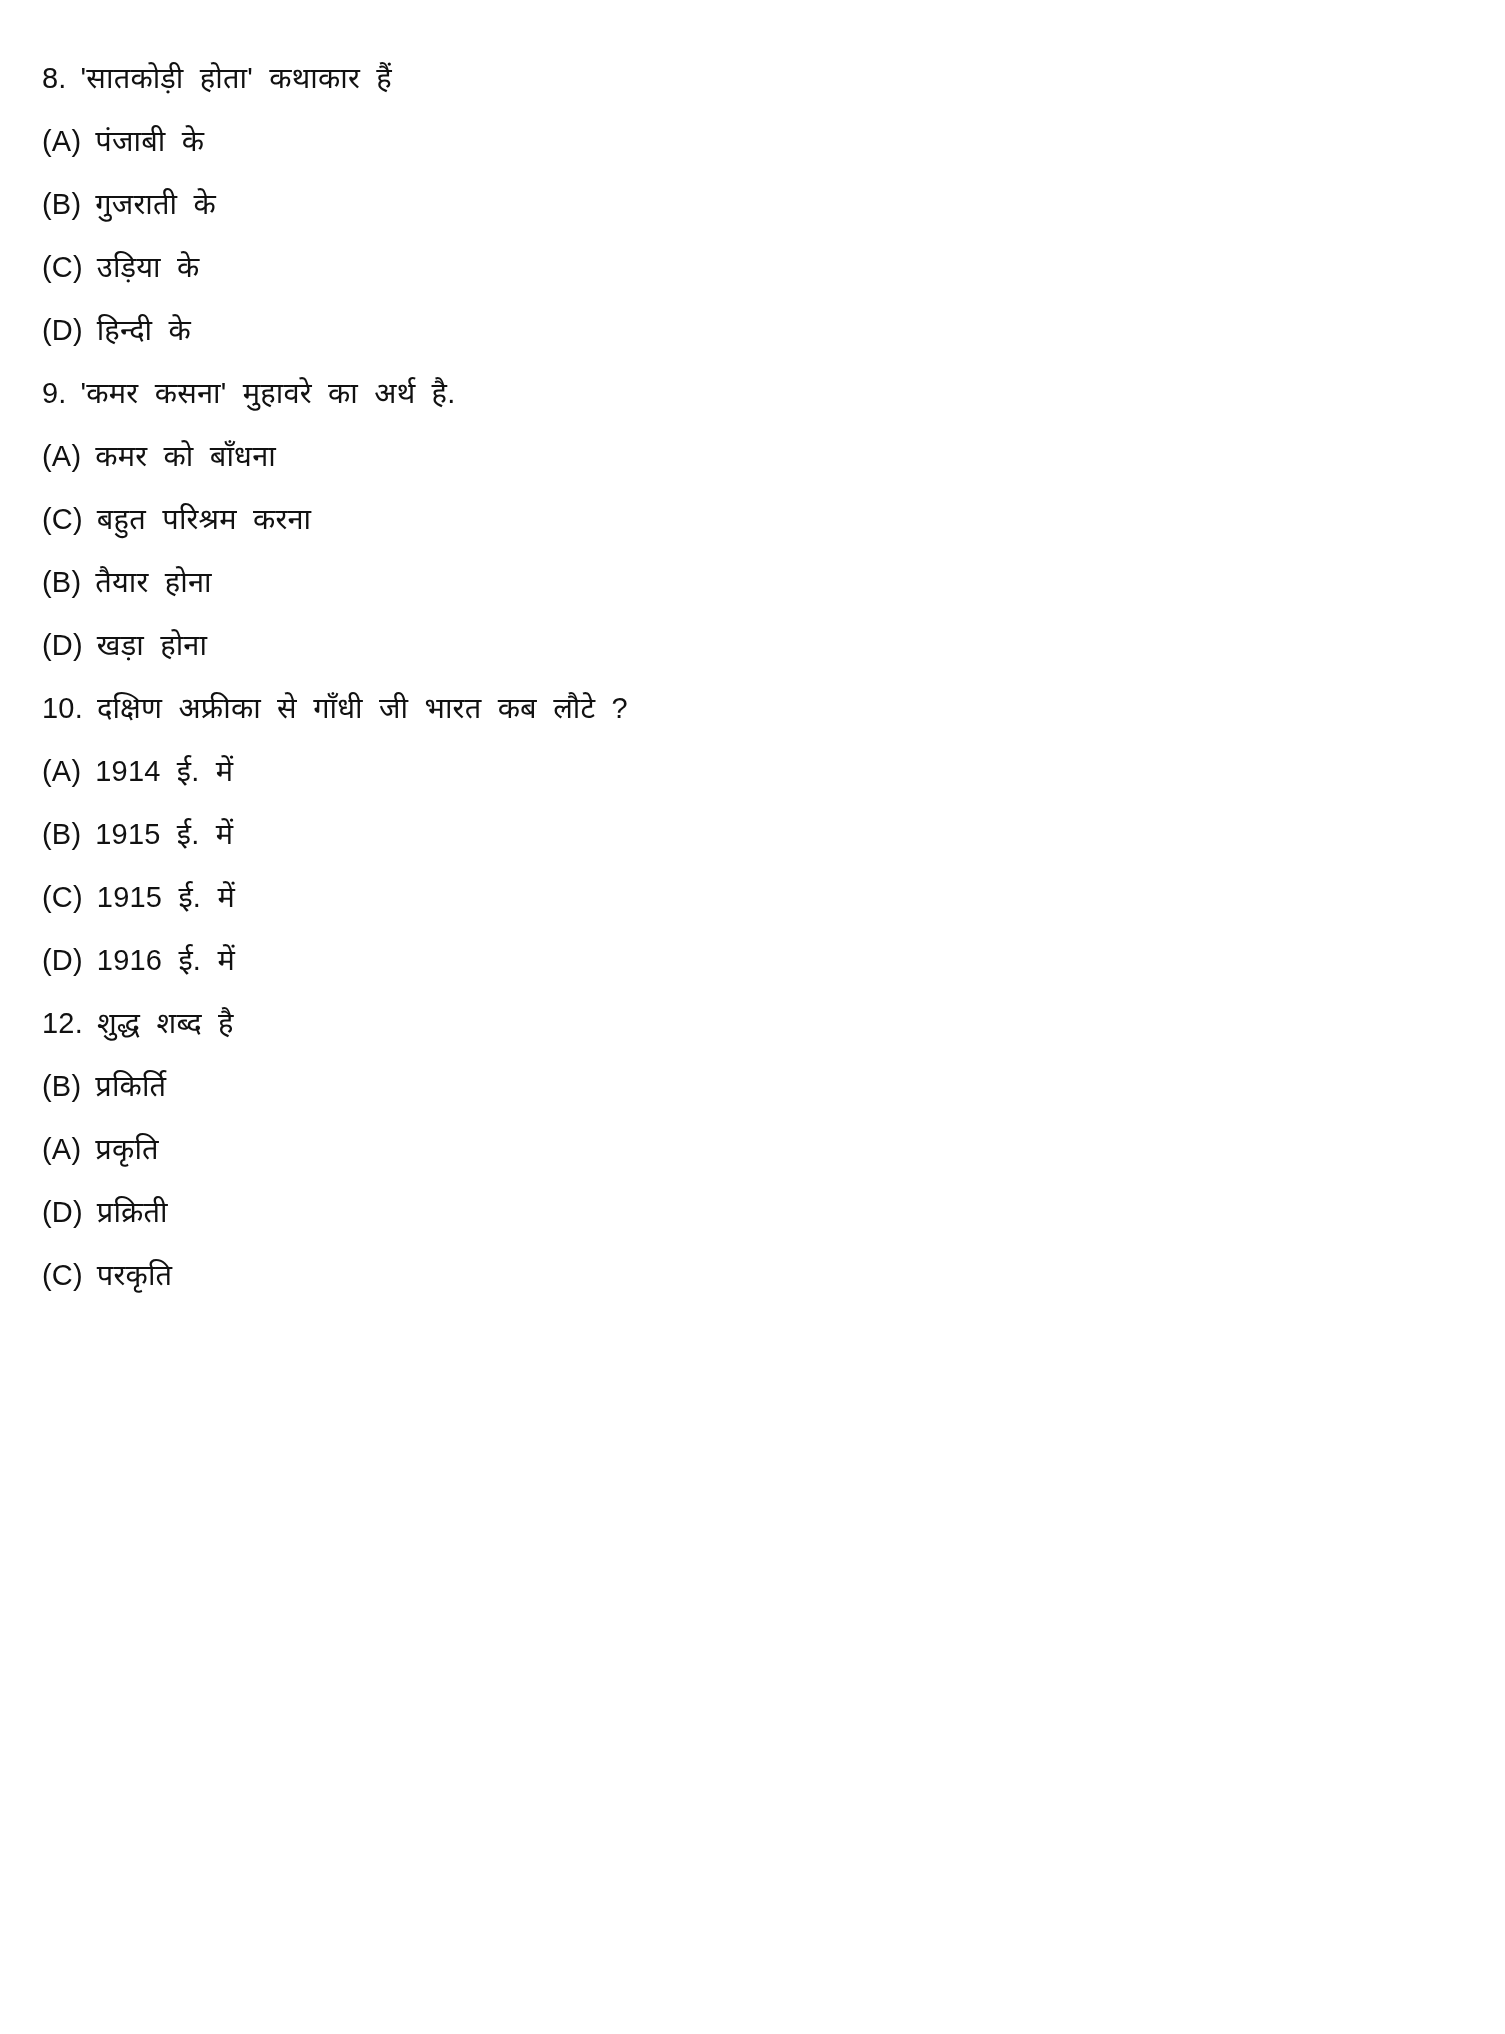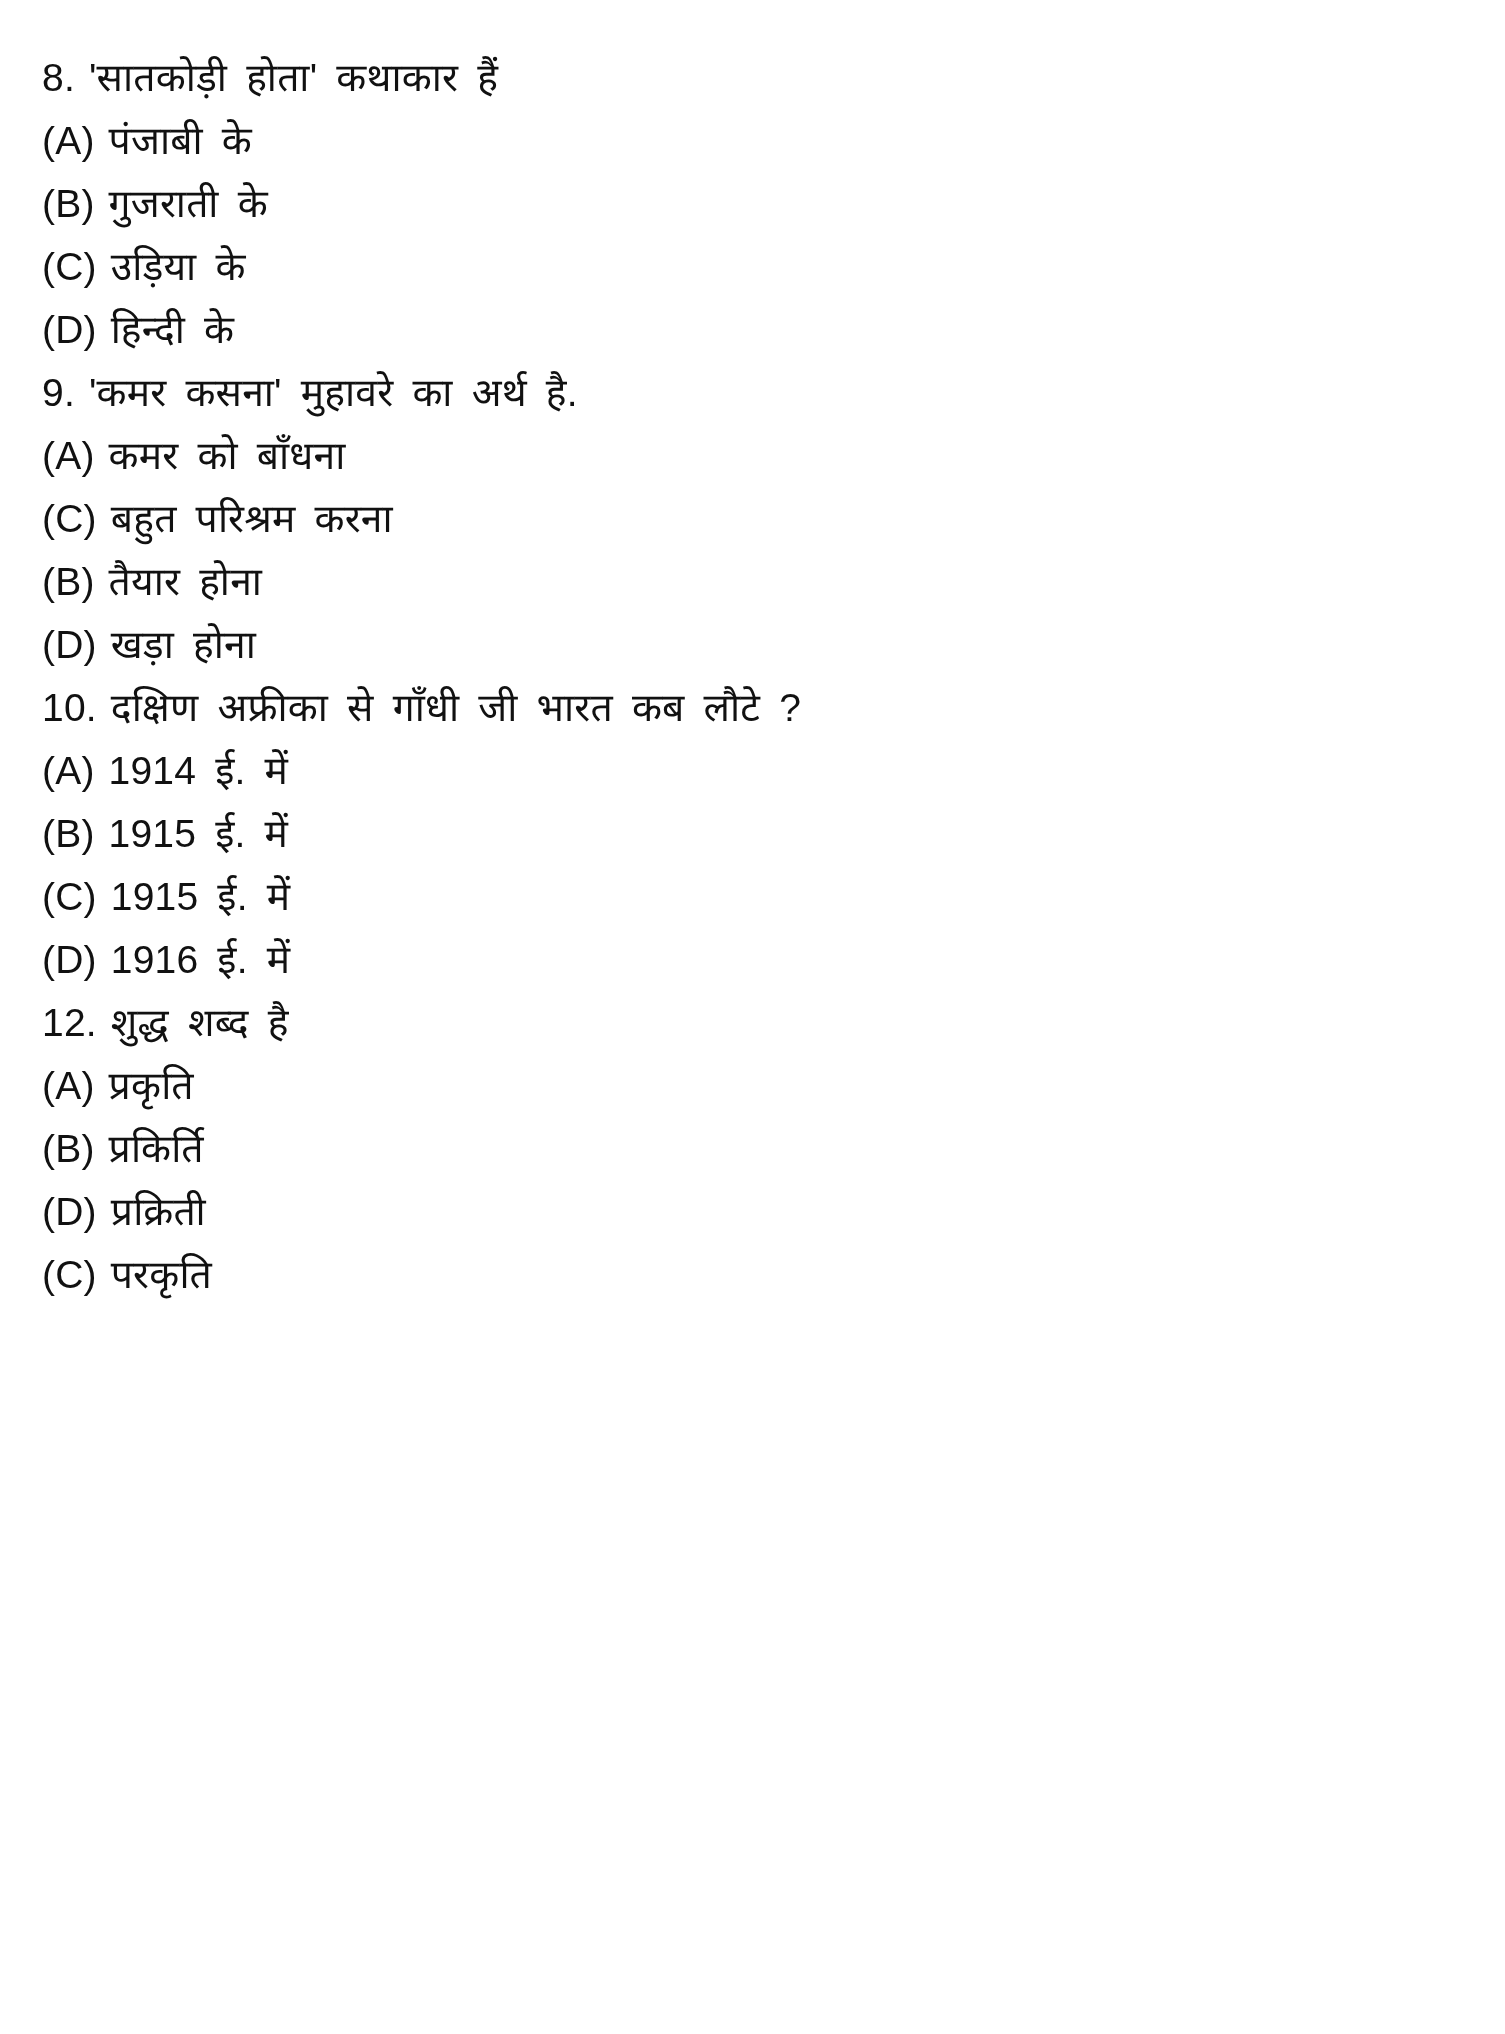--- a/index.html
+++ b/index.html
@@ -15,21 +15,21 @@
     font-family: "Liberation Sans", "DejaVu Sans", sans-serif;
     color: #111111;
     -webkit-font-smoothing: antialiased;
   }
   .question-block {
     margin: 0;
   }
   .question-block + .question-block {
   }
   .line {
-    font-size: 39px;
+    font-size: 29px;
     line-height: 40px;
     margin: 0 0 23px 0;
     white-space: nowrap;
     word-spacing: 8px;
     letter-spacing: 0.2px;
   }
   .q-line {
     font-weight: 400;
   }
   .q-number {
@@ -101,24 +101,24 @@
     <p class="line">
       <span class="opt-label">(D)</span><span class="opt-text">1916 ई. में</span>
     </p>
   </section>
 
   <section class="question-block">
     <p class="line q-line">
       <span class="q-number">12.</span><span class="q-text">शुद्ध शब्द है</span>
     </p>
     <p class="line">
-      <span class="opt-label">(A)</span><span class="opt-text">प्रकृति</span>
+      <span class="opt-label">(B)</span><span class="opt-text">प्रकिर्ति</span>
     </p>
     <p class="line">
-      <span class="opt-label">(B)</span><span class="opt-text">प्रकिर्ति</span>
+      <span class="opt-label">(A)</span><span class="opt-text">प्रकृति</span>
     </p>
     <p class="line">
       <span class="opt-label">(D)</span><span class="opt-text">प्रक्रिती</span>
     </p>
     <p class="line">
       <span class="opt-label">(C)</span><span class="opt-text">परकृति</span>
     </p>
   </section>
 
 </main>

